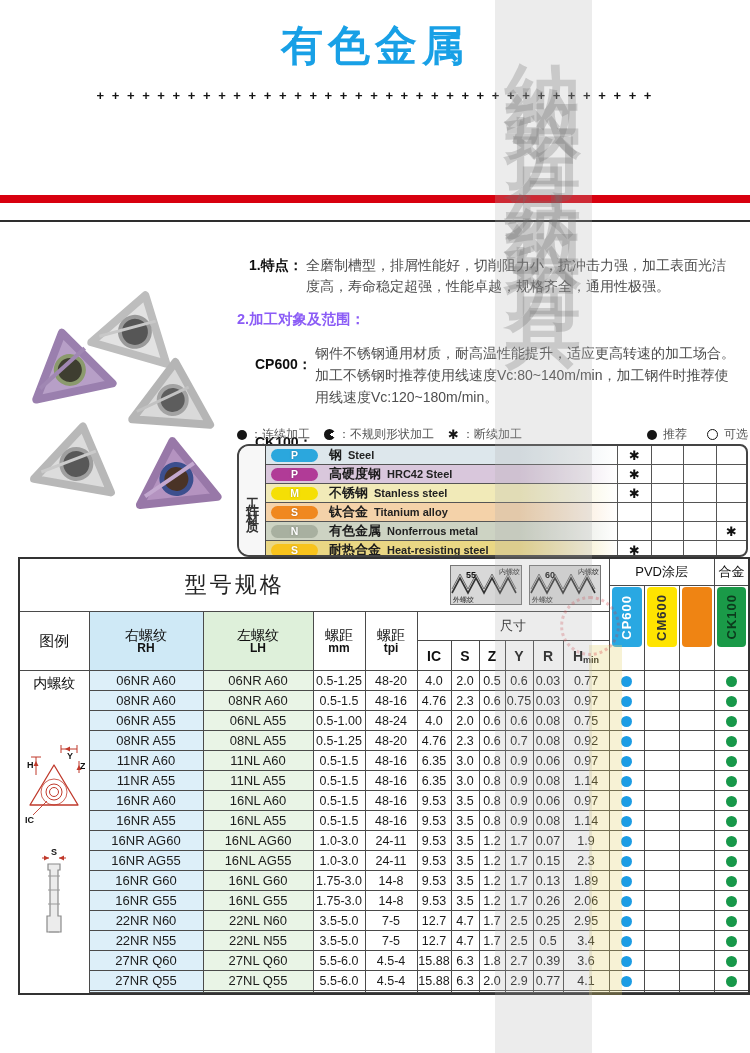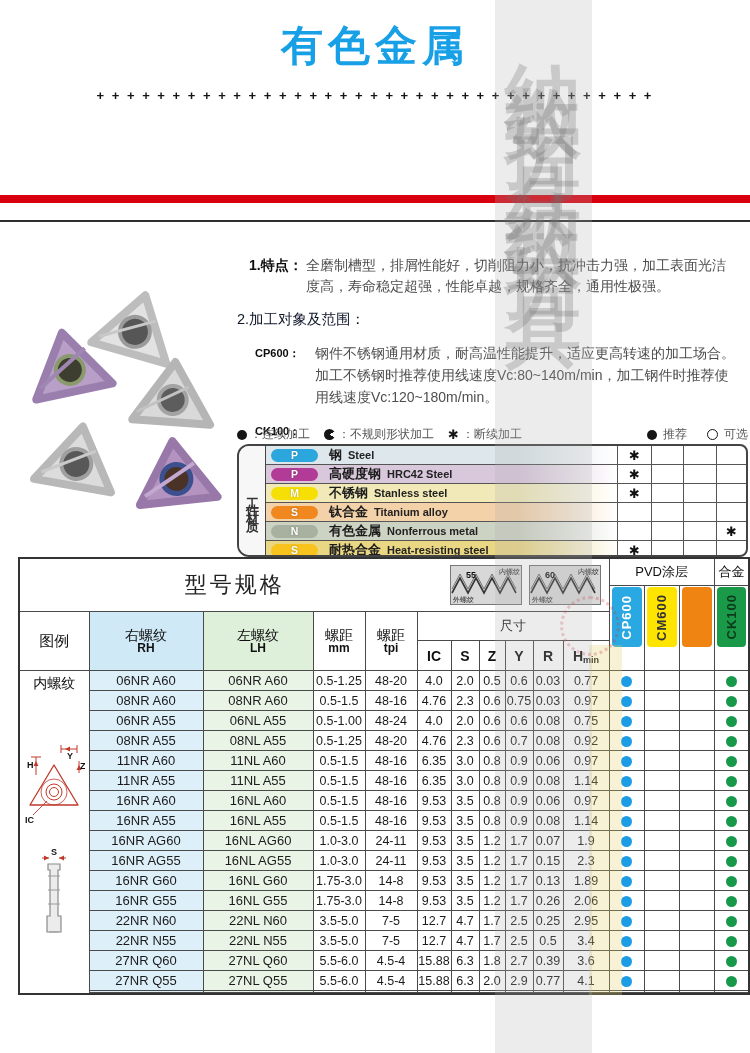--- a/index.html
+++ b/index.html
@@ -25,23 +25,23 @@
   .subtitle{position:absolute;top:138px;left:10px;font-size:32px;font-weight:900;color:#0d0d0d;letter-spacing:0.5px;}
   .red-bar{position:absolute;top:195px;left:0;width:750px;height:8px;background:#d8000f;}
   .dark-line{position:absolute;top:220px;left:0;width:750px;height:2px;background:#2e2e2e;}
 
   
   .intro{position:absolute;left:237px;top:243px;width:512px;font-size:14px;line-height:21px;color:#4e4e4e;}
   .para{position:relative;margin:12px;}
   .p-label{color:#0d0d0d;font-weight:bold;}
   .feature{padding-left:57px;}
   .feature .p-label{position:absolute;left:0;top:0;}
-  .scope-label{font-weight:normal;color:#0f172a;margin:9px 0 0 0;font-size:14.5px;}
+  .scope-label{font-weight:bold;color:#8b5cf6;margin:9px 0 0 0;font-size:14.5px;}
   .cp{padding-left:66px;line-height:22px;margin-bottom:9px;}
-  .cp .p-label{position:absolute;left:6px;top:0;font-size:11px;}
+  .cp .p-label{position:absolute;left:6px;top:11px;font-size:14px;}
 
   
   .proc-legend{position:absolute;left:237px;top:426px;width:511px;display:flex;
                justify-content:space-between;align-items:center;font-size:12px;color:#555;z-index:2;}
   .pl-left,.pl-right{display:flex;align-items:center;gap:3px;}
   .pl-right{gap:6px;}
   .ic-dot{width:10px;height:10px;border-radius:50%;background:#151515;display:inline-block;}
   .ic-pac{width:11px;height:11px;border-radius:50%;display:inline-block;
           background:conic-gradient(from 62deg,rgba(0,0,0,0) 0 56deg,#151515 56deg);}
   .ic-star{font-size:13px;color:#151515;font-weight:bold;line-height:1;}

